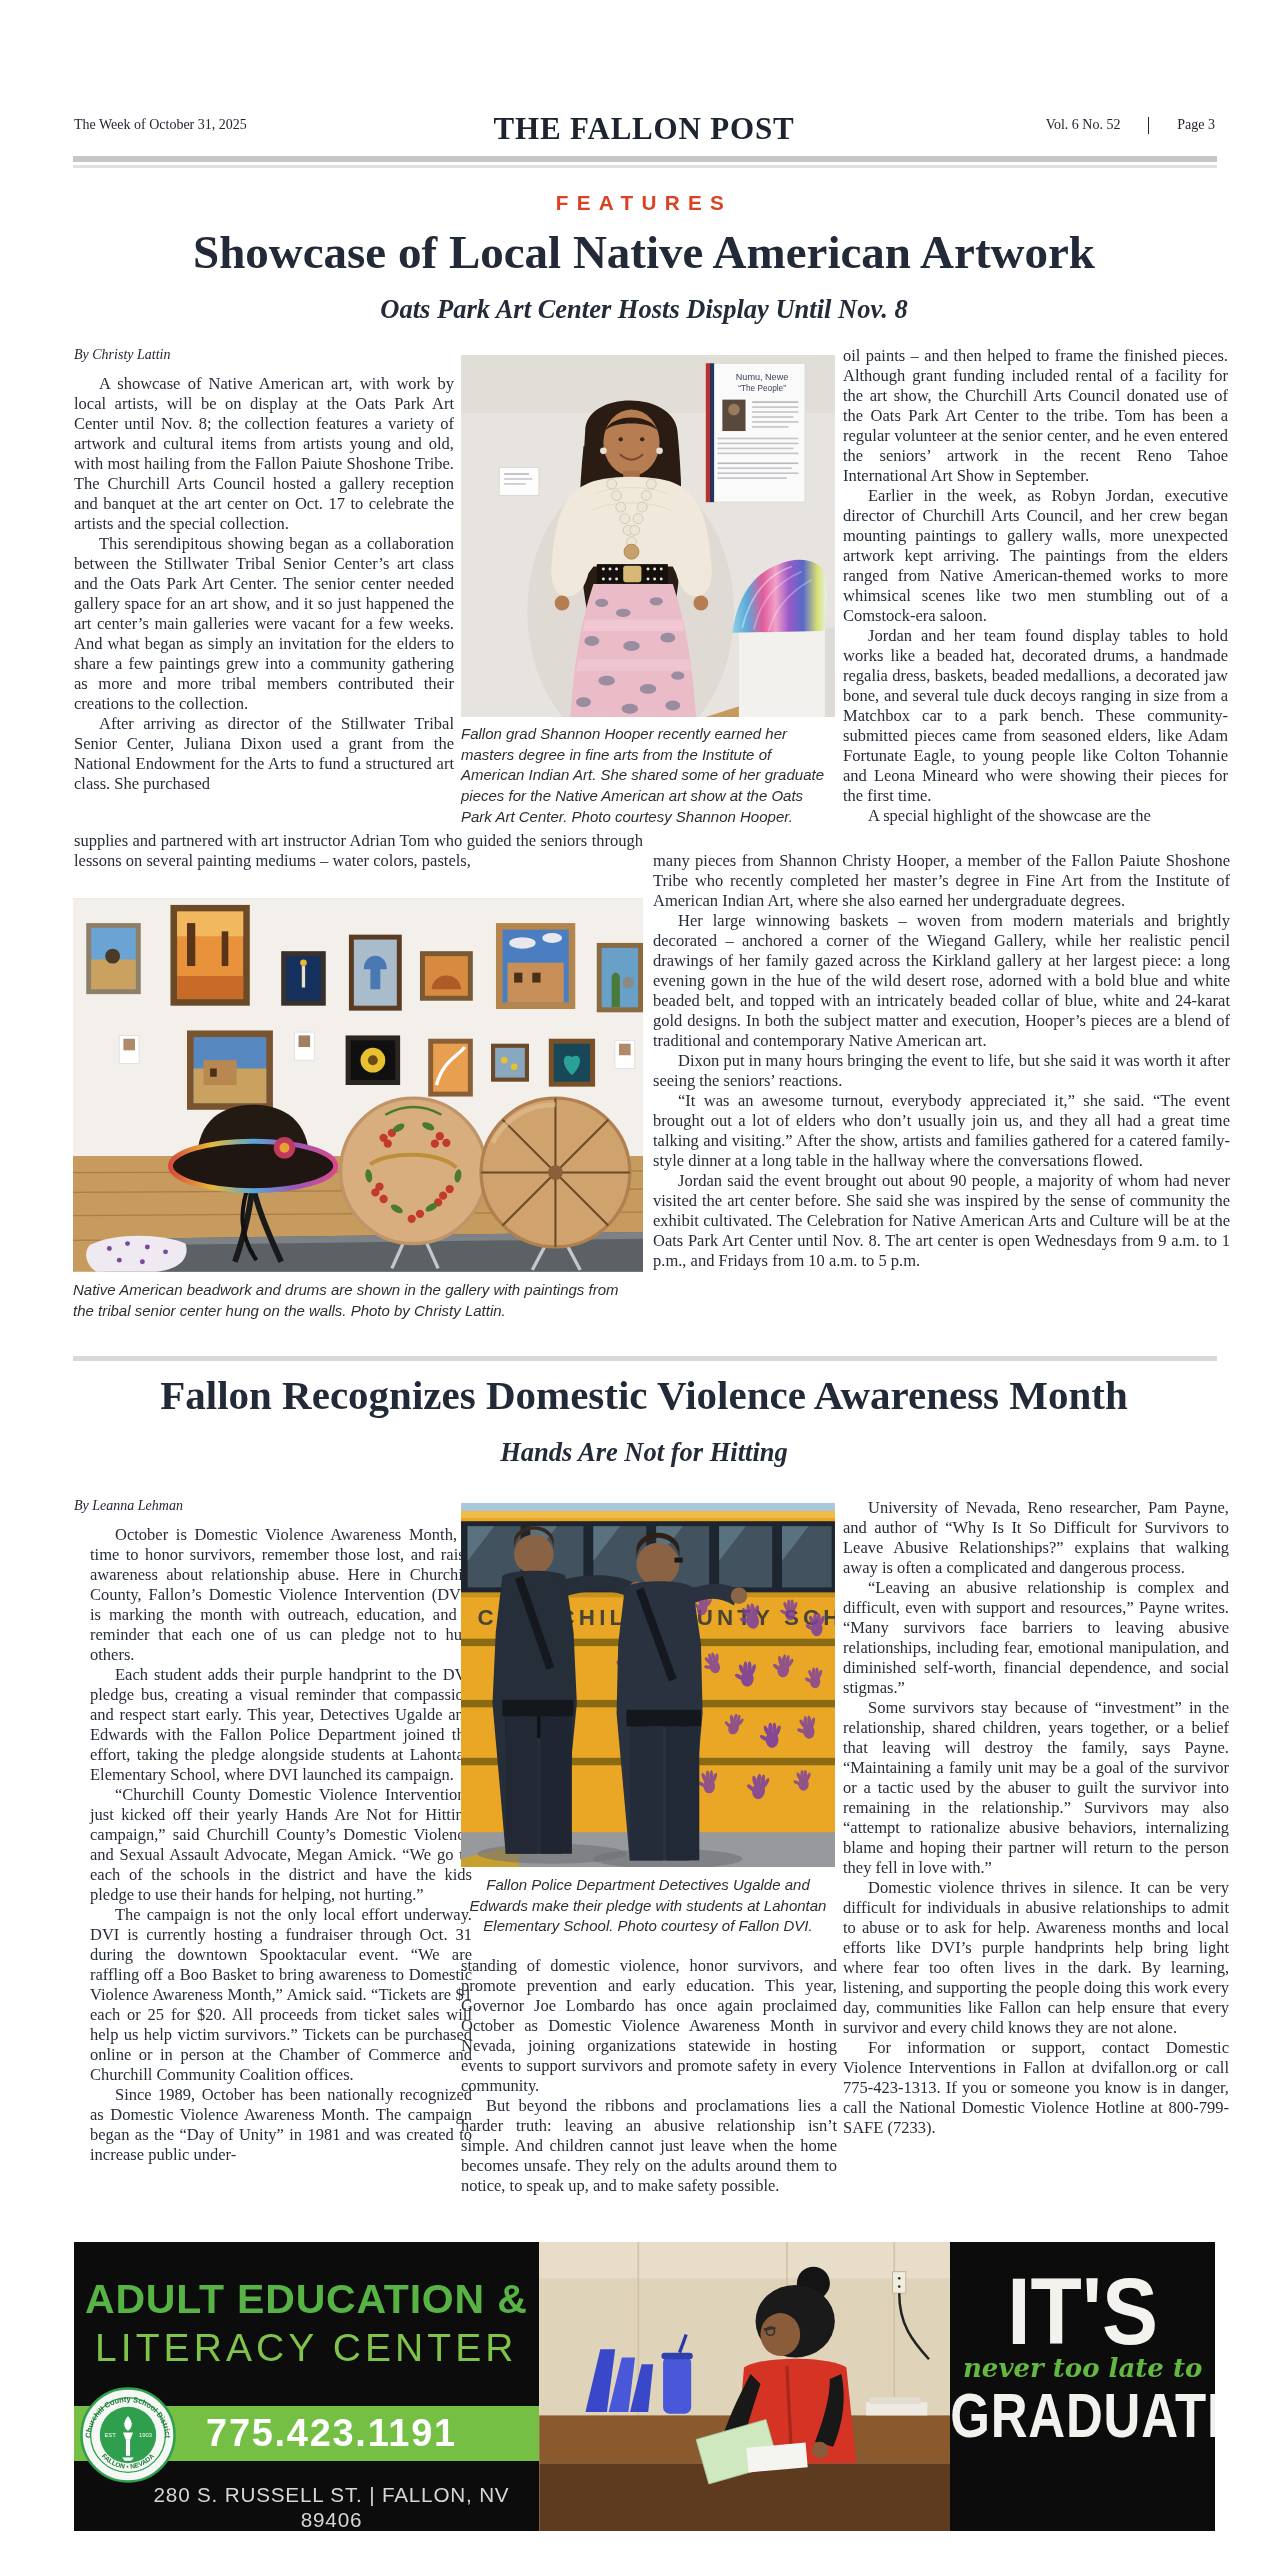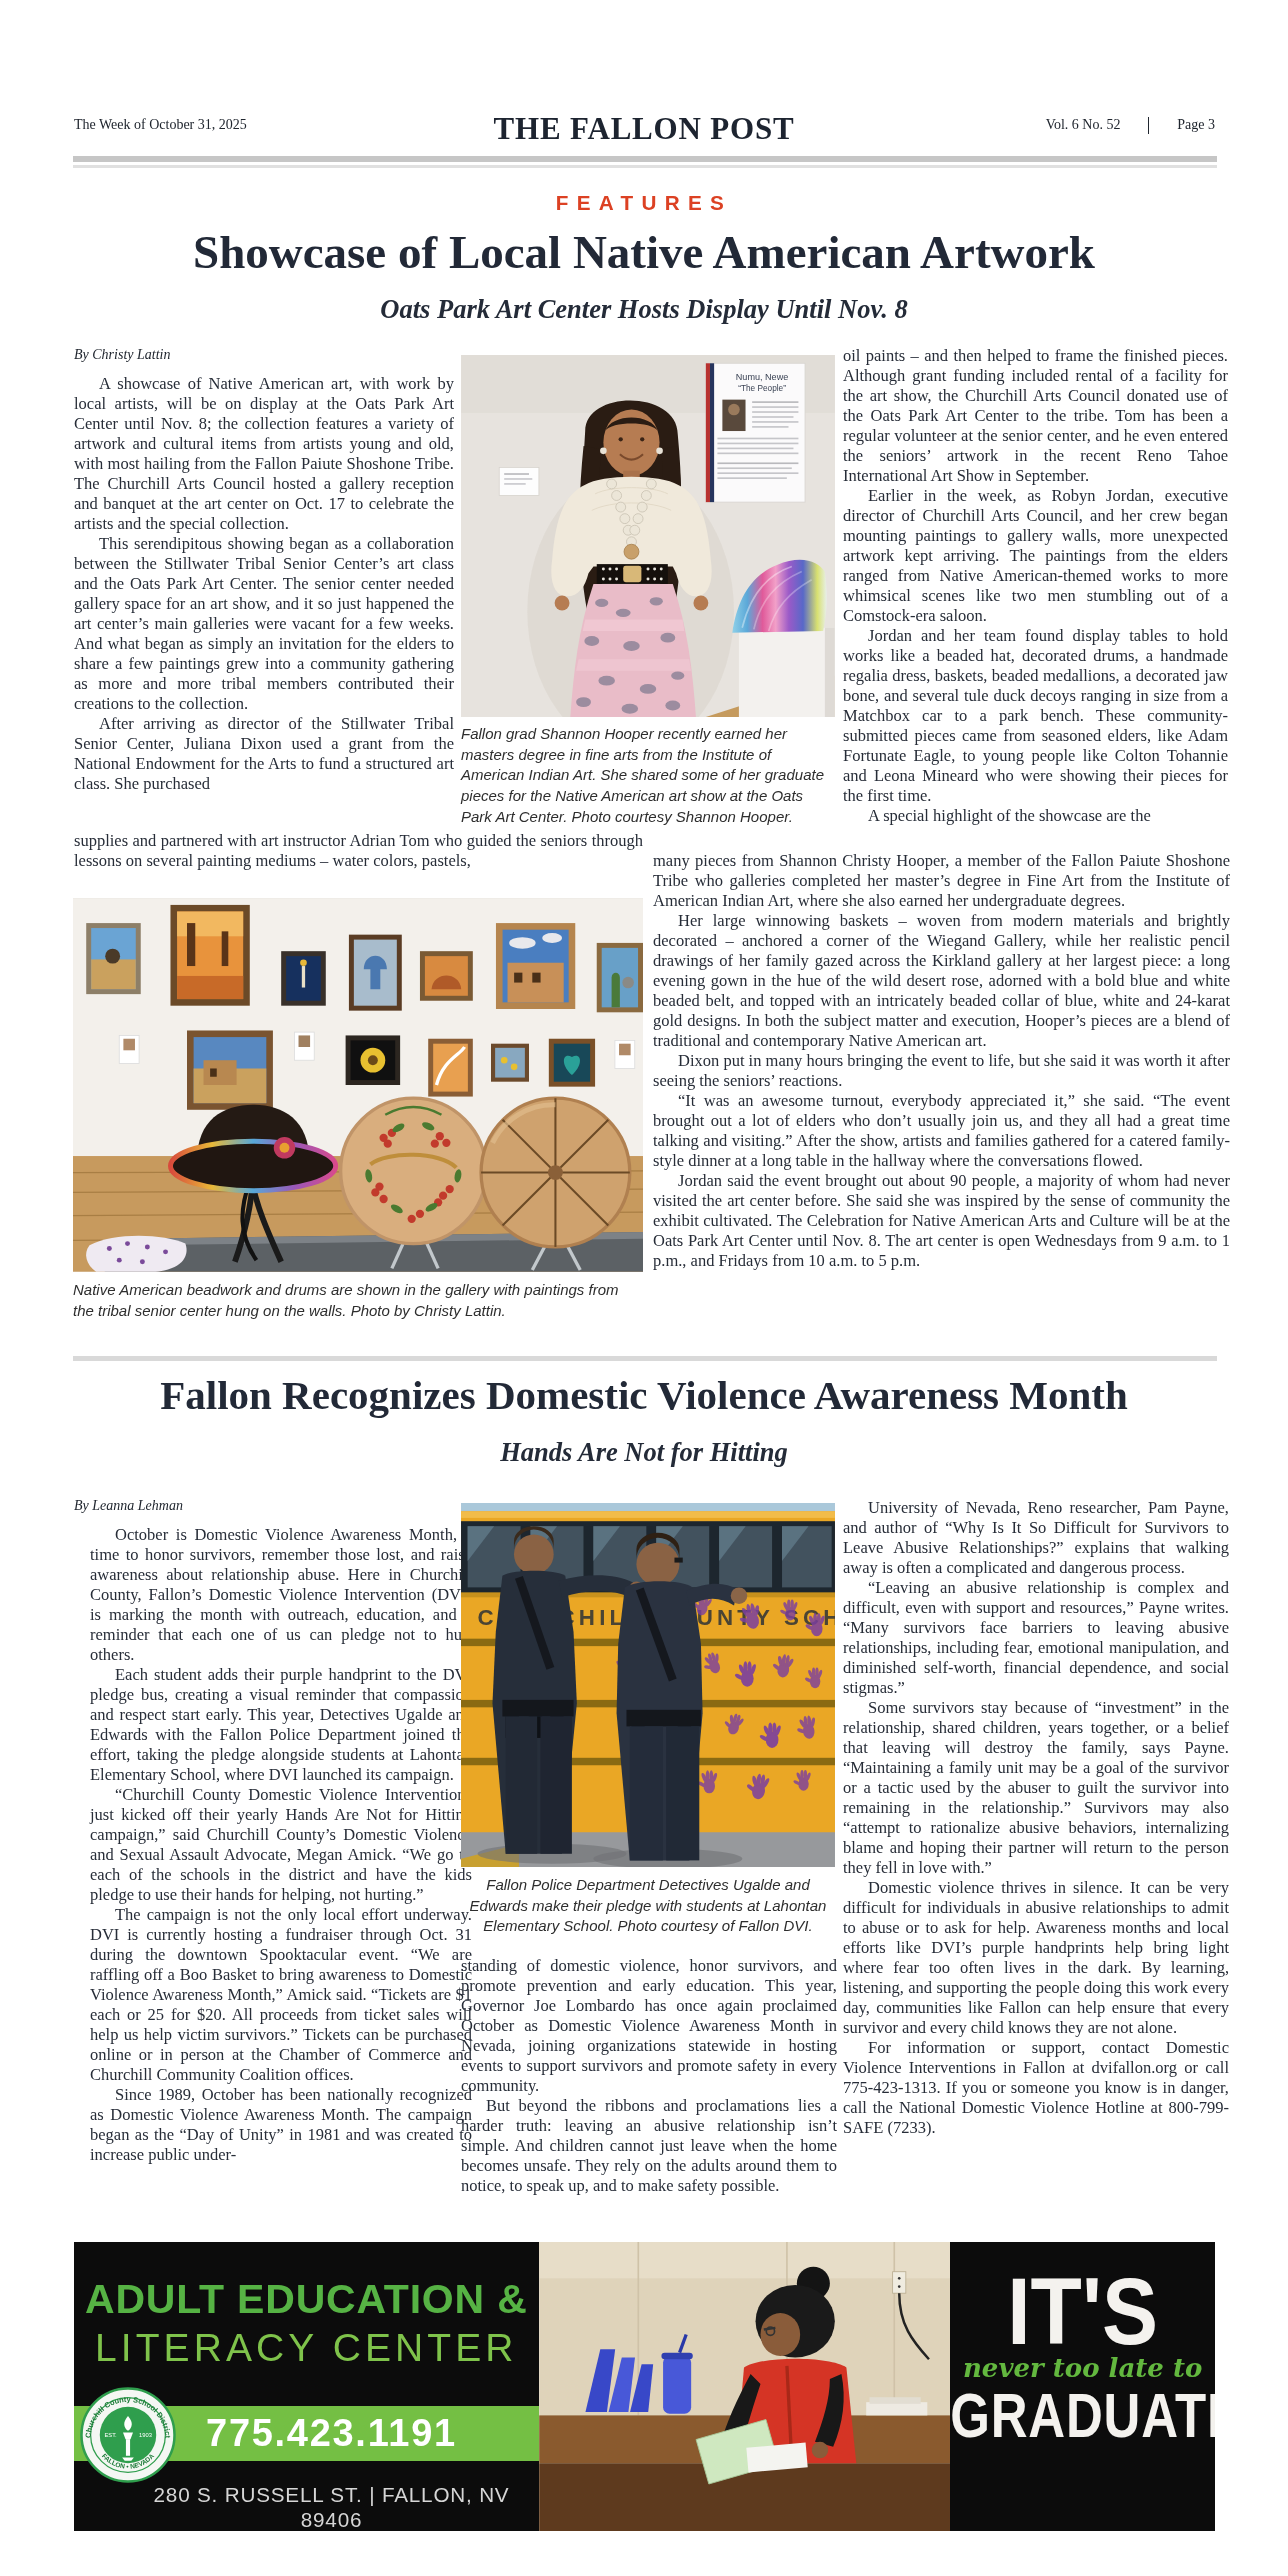--- a/index.html
+++ b/index.html
@@ -201,21 +201,21 @@
     <p>Earlier in the week, as Robyn Jordan, executive director of Churchill Arts Council, and her crew began mounting paintings to gallery walls, more unexpected artwork kept arriving. The paintings from the elders ranged from Native American-themed works to more whimsical scenes like two men stumbling out of a Comstock-era saloon.</p>
     <p>Jordan and her team found display tables to hold works like a beaded hat, decorated drums, a handmade regalia dress, baskets, beaded medallions, a decorated jaw bone, and several tule duck decoys ranging in size from a Matchbox car to a park bench. These community-submitted pieces came from seasoned elders, like Adam Fortunate Eagle, to young people like Colton Tohannie and Leona Mineard who were showing their pieces for the first time.</p>
     <p>A special highlight of the showcase are the</p>
   </div>
 
   <div class="abs bodytext" style="left:74px;top:831px;width:569px;">
     <p class="noindent">supplies and partnered with art instructor Adrian Tom who guided the seniors through lessons on several painting mediums – water colors, pastels,</p>
   </div>
 
   <div class="abs bodytext" style="left:653px;top:851px;width:577px;">
-    <p class="noindent">many pieces from Shannon Christy Hooper, a member of the Fallon Paiute Shoshone Tribe who galleries completed her master’s degree in Fine Art from the Institute of American Indian Art, where she also earned her undergraduate degrees.</p>
+    <p class="noindent">many pieces from Shannon Christy Hooper, a member of the Fallon Paiute Shoshone Tribe who recently completed her master’s degree in Fine Art from the Institute of American Indian Art, where she also earned her undergraduate degrees.</p>
     <p>Her large winnowing baskets – woven from modern materials and brightly decorated – anchored a corner of the Wiegand Gallery, while her realistic pencil drawings of her family gazed across the Kirkland gallery at her largest piece: a long evening gown in the hue of the wild desert rose, adorned with a bold blue and white beaded belt, and topped with an intricately beaded collar of blue, white and 24-karat gold designs. In both the subject matter and execution, Hooper’s pieces are a blend of traditional and contemporary Native American art.</p>
     <p>Dixon put in many hours bringing the event to life, but she said it was worth it after seeing the seniors’ reactions.</p>
     <p>“It was an awesome turnout, everybody appreciated it,” she said. “The event brought out a lot of elders who don’t usually join us, and they all had a great time talking and visiting.” After the show, artists and families gathered for a catered family-style dinner at a long table in the hallway where the conversations flowed.</p>
     <p>Jordan said the event brought out about 90 people, a majority of whom had never visited the art center before. She said she was inspired by the sense of community the exhibit cultivated. The Celebration for Native American Arts and Culture will be at the Oats Park Art Center until Nov. 8. The art center is open Wednesdays from 9 a.m. to 1 p.m., and Fridays from 10 a.m. to 5 p.m.</p>
   </div>
 
   <div class="abs" style="left:73px;top:898px;">
     <svg class="photo" width="570" height="374" viewBox="0 0 690 452">
       <defs>
         <linearGradient id="bead" x1="0" y1="0" x2="1" y2="0">

